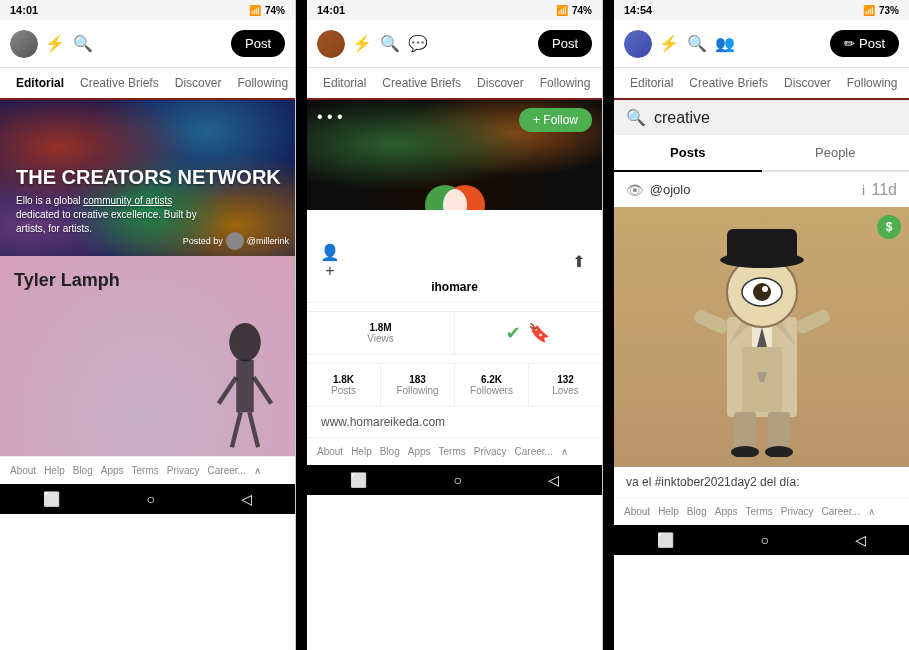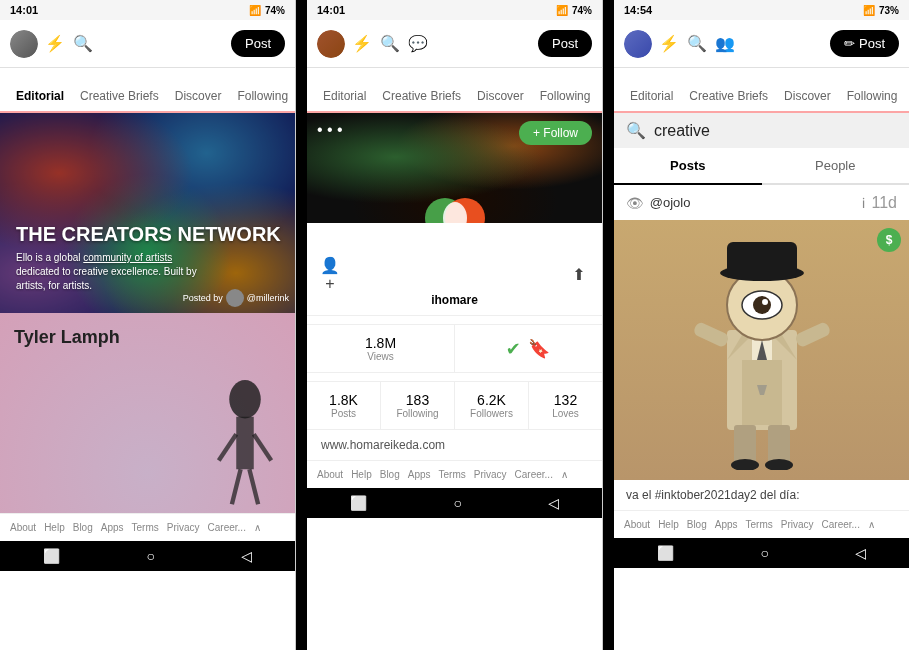--- a/index.html
+++ b/index.html
@@ -17,24 +17,24 @@
     
     .top-nav { display: flex; align-items: center; padding: 6px 10px; background: #fff; border-bottom: 1px solid #e0e0e0; gap: 6px; min-height: 48px; }
     .avatar-circle { width: 28px; height: 28px; border-radius: 50%; overflow: hidden; flex-shrink: 0; }
     .avatar-img { width: 100%; height: 100%; background: linear-gradient(135deg, #888, #555); border-radius: 50%; }
     .nav-icon { width: 22px; height: 22px; display: flex; align-items: center; justify-content: center; color: #444; cursor: pointer; flex-shrink: 0; }
     .nav-spacer { flex: 1; }
     .post-btn { background: #000; color: #fff; border: none; border-radius: 20px; padding: 6px 14px; font-size: 13px; font-weight: 500; cursor: pointer; display: flex; align-items: center; gap: 4px; }
     .post-btn-pencil { background: #000; color: #fff; border: none; border-radius: 20px; padding: 6px 14px; font-size: 13px; font-weight: 500; cursor: pointer; display: flex; align-items: center; gap: 4px; }
     
     
-    .nav-tabs { display: flex; padding: 0 8px; background: #fff; border-bottom: 2px solid #fca5a5; overflow: hidden; margin-top: 13px; }
+    .nav-tabs { display: flex; padding: 0 8px; background: #fff; border-bottom: 2px solid #7f1d1d; overflow: hidden; }
     .nav-tab { padding: 8px 8px; font-size: 12px; color: #666; cursor: pointer; white-space: nowrap; border-bottom: 2px solid transparent; margin-bottom: -2px; }
     .nav-tab.active { color: #000; font-weight: 700; border-bottom: 2px solid #000; }
-    .hero-top { height: 200px; position: relative; overflow: hidden; background: #2a2a5a; }
+    .hero-top { height: 156px; position: relative; overflow: hidden; background: #2a2a5a; }
     .hero-overlay { position: absolute; inset: 0; background: rgba(0,0,0,0.35); }
     .hero-text { position: absolute; bottom: 20px; left: 16px; color: #fff; }
     .hero-title { font-size: 20px; font-weight: 900; line-height: 1.1; text-shadow: 0 1px 3px rgba(0,0,0,0.5); }
     .hero-subtitle { font-size: 10px; margin-top: 6px; line-height: 1.4; max-width: 200px; text-shadow: 0 1px 2px rgba(0,0,0,0.5); }
     .posted-by { position: absolute; bottom: 6px; right: 6px; font-size: 9px; color: #fff; display: flex; align-items: center; gap: 3px; }
     .posted-avatar { width: 18px; height: 18px; border-radius: 50%; background: #888; }
     
     .card-lower { height: 200px; position: relative; overflow: hidden; background: #e0c8d0; }
     .card-lower-text { position: absolute; top: 14px; left: 14px; font-size: 18px; font-weight: 700; color: #222; }
     
@@ -48,21 +48,21 @@
     .follow-btn { position: absolute; top: 8px; right: 10px; background: #4caf50; color: #fff; border: none; border-radius: 16px; padding: 5px 14px; font-size: 12px; cursor: pointer; }
     
     .profile-body { padding-top: 36px; padding-bottom: 8px; text-align: center; border-bottom: 1px solid #eee; }
     .profile-action-row { display: flex; justify-content: space-between; padding: 4px 12px 0; }
     .profile-name { font-size: 12px; font-weight: 700; margin-top: 8px; }
     .profile-handle { font-size: 12px; color: #888; margin-top: 2px; }
     
     .stats-row { display: flex; border-top: 1px solid #eee; border-bottom: 1px solid #eee; margin-top: 8px; }
     .stat-section { flex: 1; padding: 10px 6px; text-align: center; border-right: 1px solid #eee; }
     .stat-section:last-child { border-right: none; }
-    .stat-value { font-size: 14px; font-weight: 400; }
+    .stat-value { font-size: 10px; font-weight: 700; }
     .stat-label { font-size: 10px; color: #888; }
     
     .profile-bio { padding: 10px 14px; font-size: 12px; color: #333; border-bottom: 1px solid #eee; }
     .profile-link { padding: 8px 14px; font-size: 12px; color: #555; }
     
     
     .search-bar { display: flex; align-items: center; padding: 8px 12px; background: #f0f0f0; margin: 0; }
     .search-icon-inner { margin-right: 8px; color: #666; }
     .search-input-text { font-size: 16px; font-weight: 400; color: #222; flex: 1; }
     

